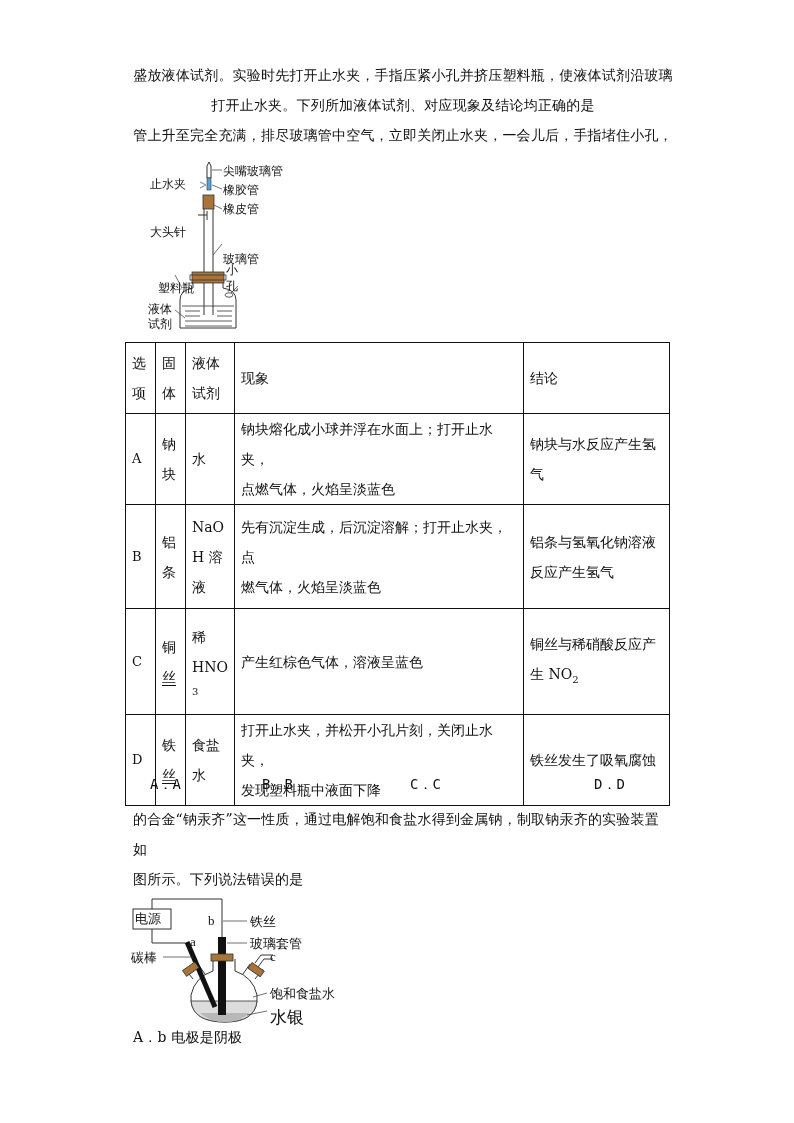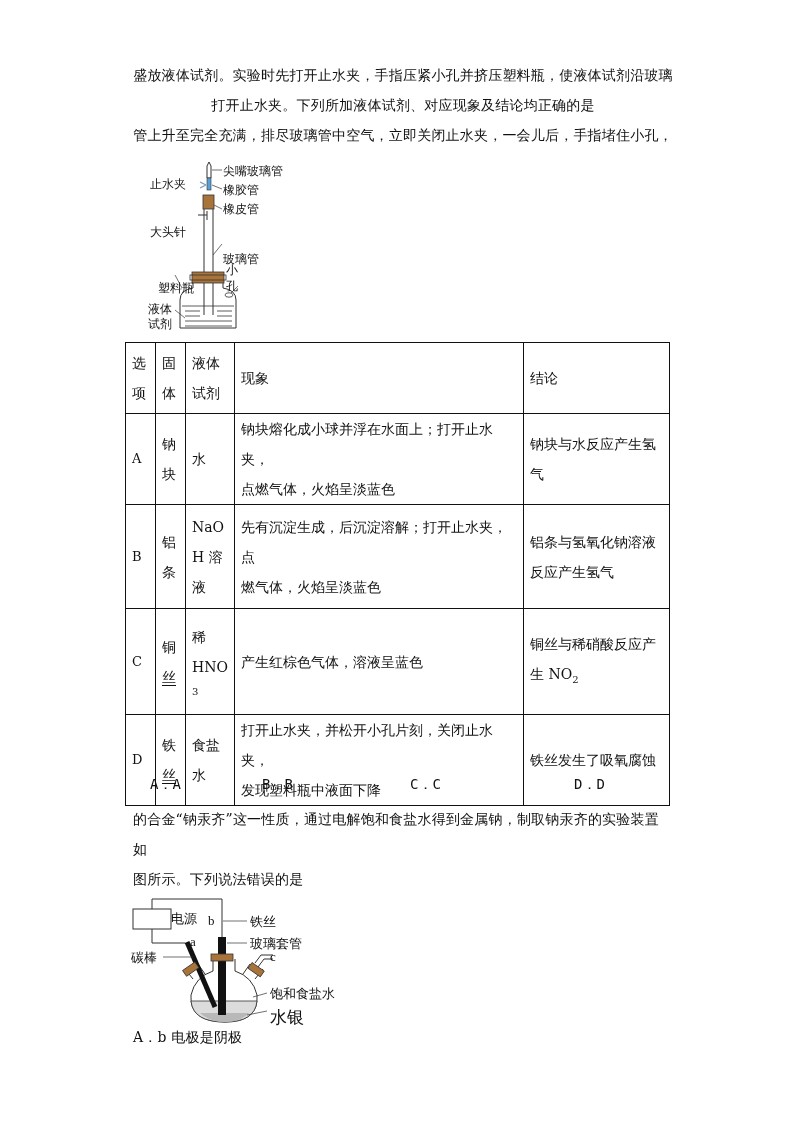--- a/index.html
+++ b/index.html
@@ -182,21 +182,21 @@
           <div>铁丝发生了吸氧腐蚀</div>
         </td>
   </tr>
 </tbody>
   </table>
 
 <div class="options">
   <span style="left:0;">A．A</span>
   <span style="left:112px;">B．B</span>
   <span style="left:260px;">C．C</span>
-  <span style="left:384px;padding-left:40px;">D．D</span>
+  <span style="left:404px;padding-left:40px;">D．D</span>
 </div>
 
 <div class="para" style="top:804px;">
   <div>的合金“钠汞齐”这一性质，通过电解饱和食盐水得到金属钠，制取钠汞齐的实验装置如</div>
   <div>图所示。下列说法错误的是</div>
 </div>
 
 <div class="fig" style="left:125px; top:897px; width:240px; height:130px;">
   <svg width="240" height="130" viewBox="0 0 240 130">
 
@@ -224,21 +224,21 @@
     <rect x="124" y="69" width="15" height="7" fill="#a8743a" stroke="#333" stroke-width="0.8" transform="rotate(35 131 72)"></rect>
     <path d="M130 66 L136 58 L148 58" fill="none" stroke="#333" stroke-width="1"></path>
     <path d="M133 70 L139 62 L148 62" fill="none" stroke="#333" stroke-width="1"></path>
 
     <line x1="98" y1="24" x2="122" y2="24" stroke="#333" stroke-width="0.7"></line>
     <line x1="102" y1="46" x2="122" y2="46" stroke="#333" stroke-width="0.7"></line>
     <line x1="38" y1="60" x2="68" y2="60" stroke="#333" stroke-width="0.7"></line>
     <line x1="128" y1="100" x2="142" y2="96" stroke="#333" stroke-width="0.7"></line>
     <line x1="122" y1="118" x2="142" y2="114" stroke="#333" stroke-width="0.7"></line>
   </svg>
-  <span class="lbl" style="left:10px; top:15px; font-size:13px;margin-left:36px;">电源</span>
+  <span class="lbl" style="left:10px; top:15px; font-size:13px;">电源</span>
   <span class="lbl" style="left:83px; top:17px; font-size:13px;">b</span>
   <span class="lbl" style="left:65px; top:38px; font-size:13px;">a</span>
   <span class="lbl" style="left:145px; top:53px; font-size:13px;">c</span>
   <span class="lbl" style="left:125px; top:18px; font-size:13px;">铁丝</span>
   <span class="lbl" style="left:125px; top:40px; font-size:13px;">玻璃套管</span>
   <span class="lbl" style="left:6px; top:54px; font-size:13px;">碳棒</span>
   <span class="lbl" style="left:145px; top:90px; font-size:13px;">饱和食盐水</span>
   <span class="lbl" style="left:145px; top:114px; font-size:17px;text-align:right;">水银</span>
 </div>
 

